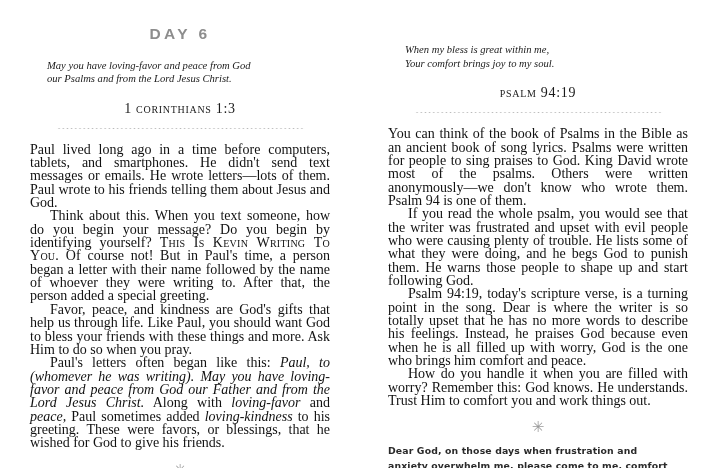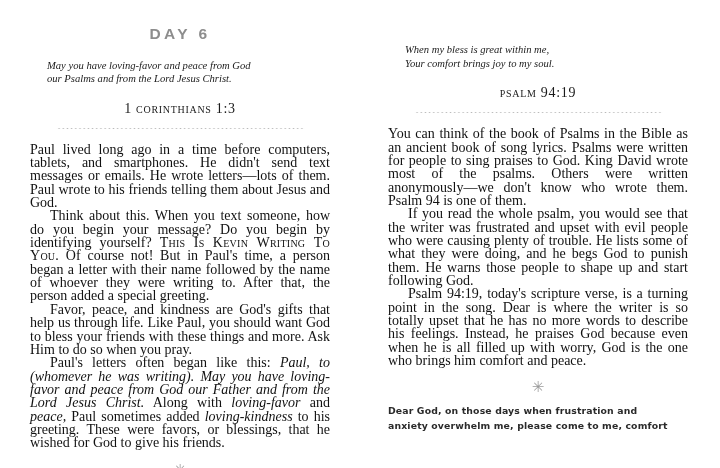--- a/index.html
+++ b/index.html
@@ -212,20 +212,24 @@
           upset with evil people who were causing plenty of trouble. He lists some of what
           they were doing, and he begs God to punish them. He warns those people to shape
           up and start following God.
         </p>
         <p>
           Psalm 94:19, today's scripture verse, is a turning point in the song. Dear is
           where the writer is so totally upset that he has no more words to describe his
           feelings. Instead, he praises God because even when he is all filled up with
           worry, God is the one who brings him comfort and peace.
         </p>
+        <p>
+          How do you handle it when you are filled with worry? Remember this: God knows.
+          He understands. Trust Him to comfort you and work things out.
+        </p>
       </div>
 
       <div class="ornament">✳</div>
 
       <div class="prayer">
         <span class="prayer-line">Dear God, on those days when frustration and</span>
         <span class="prayer-line">anxiety overwhelm me, please come to me, comfort</span>
       </div>
 
     </div>

